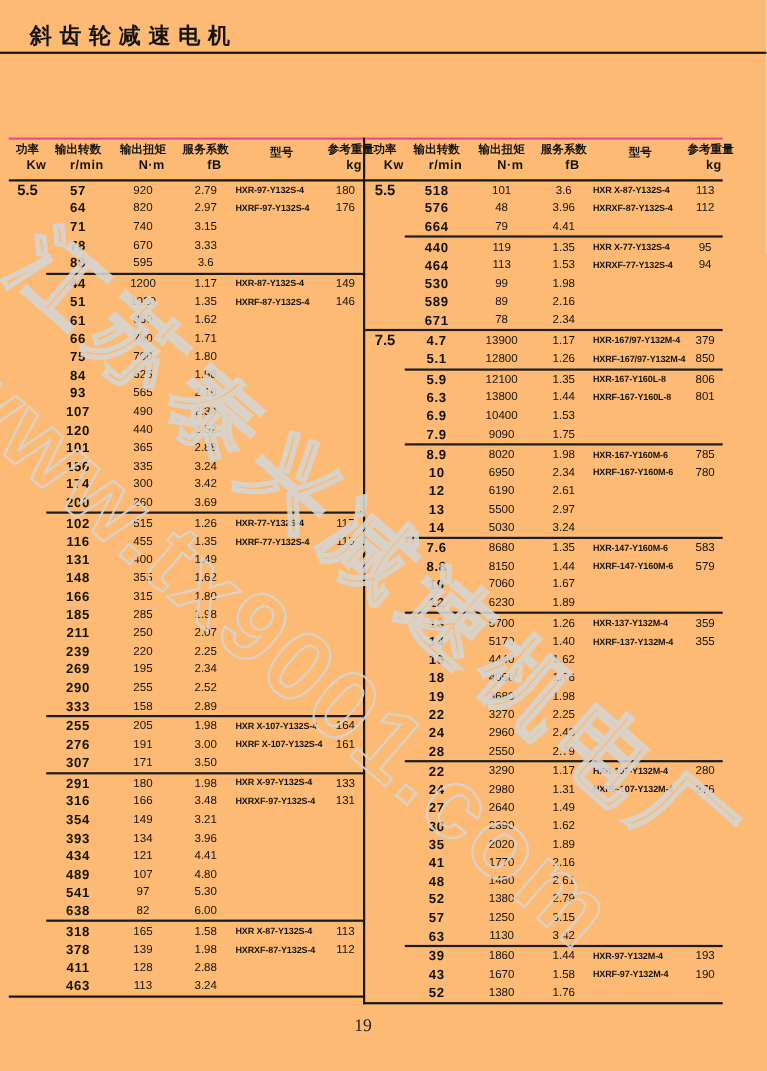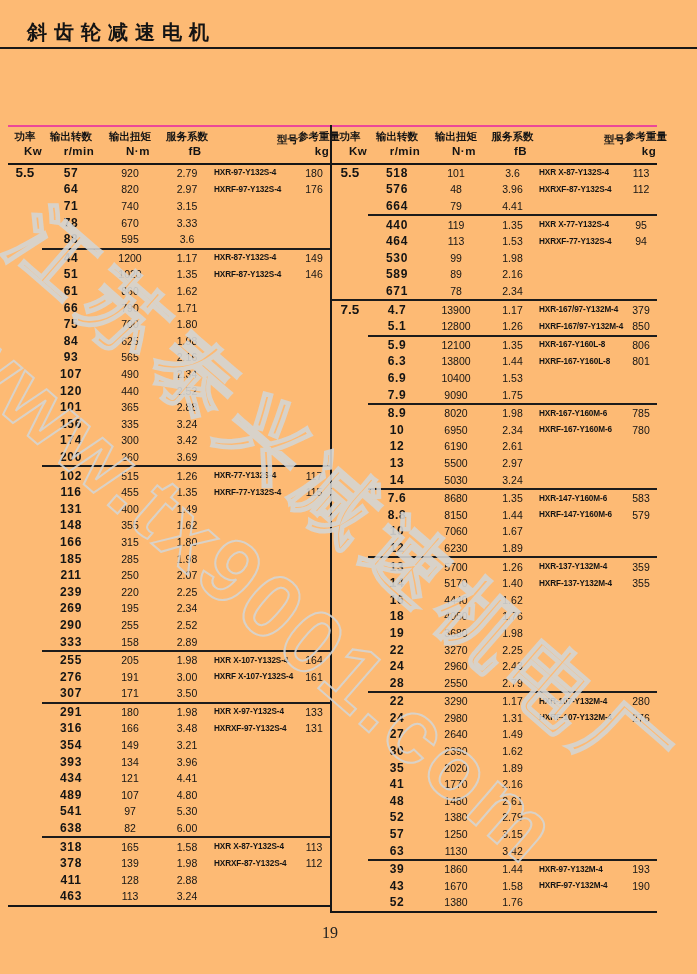--- a/index.html
+++ b/index.html
@@ -22,21 +22,21 @@
   .half{width:322px;border-bottom:2.5px solid #161616;}
   .half.right{width:325px;border-left:2px solid #161616;}
   .thead{
     display:grid;grid-template-columns:34px 58px 60px 54px 84px 32px;
     border-top:2px solid #ec4899;border-bottom:2px solid #161616;
     padding:3px 0 4px;
   }
   .right .thead{grid-template-columns:36px 58px 60px 53px 86px 32px;}
   .th{text-align:center;font-weight:700;font-size:10.5px;line-height:1.3;white-space:nowrap;}
   .th .en{font-size:11.5px;letter-spacing:.5px;margin-left:16px;}
-  .th.model-h{padding-top:3px;text-align:right;}
+  .th.model-h{padding-top:3px;}
   .row{
     display:grid;grid-template-columns:34px 58px 60px 54px 84px 32px;
     height:16.6px;align-items:center;
   }
   .right .row{grid-template-columns:36px 58px 60px 53px 86px 32px;}
   .cell{white-space:nowrap;overflow:visible;}
   .c-power{font-weight:700;font-size:13.5px;text-align:center;}
   .c-speed{font-weight:700;font-size:12px;text-align:center;letter-spacing:.6px;}
   .c-torque{font-size:10.5px;text-align:center;}
   .c-fb{font-size:10.5px;text-align:center;}

